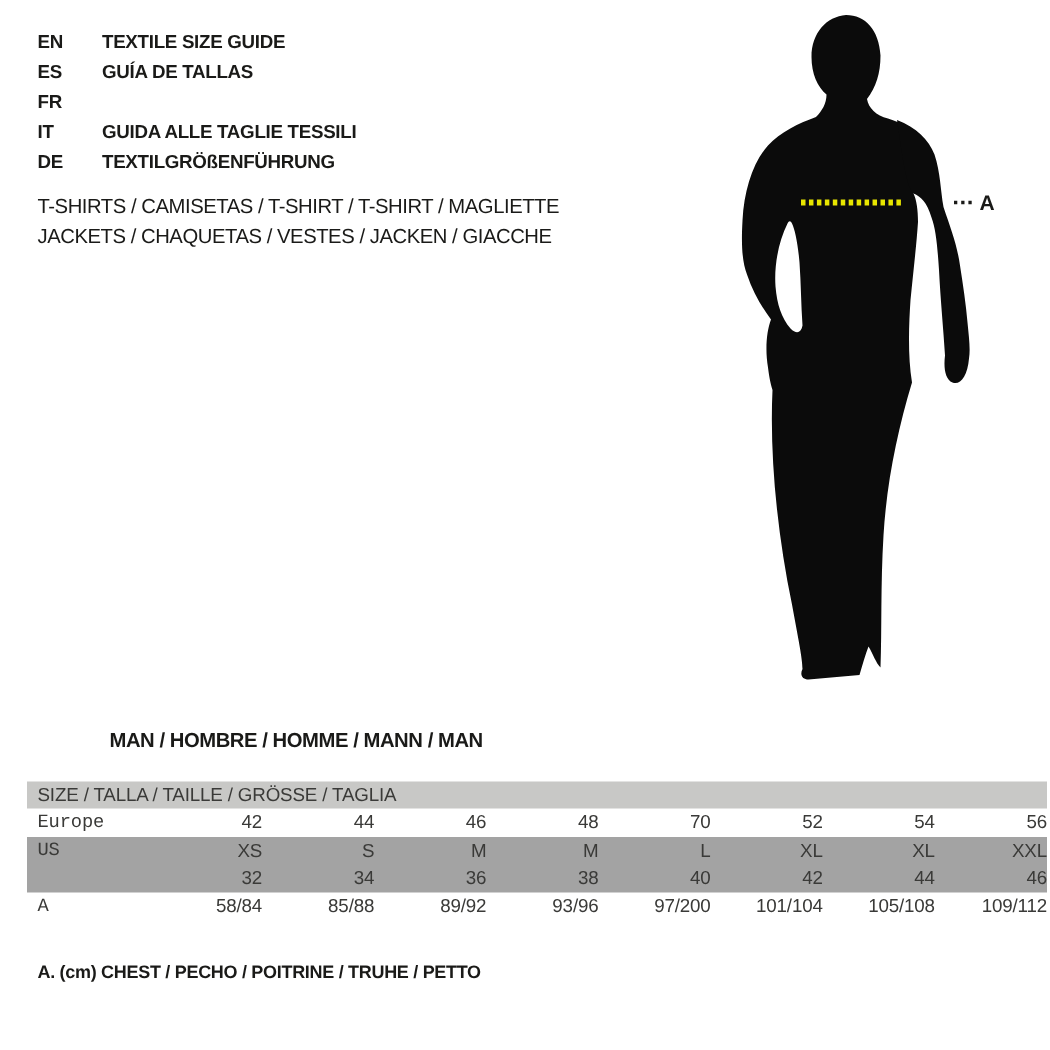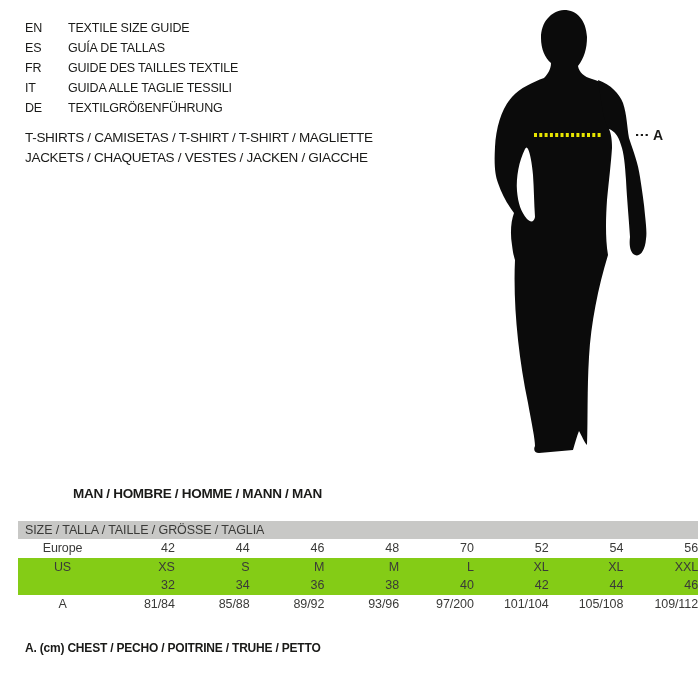--- a/index.html
+++ b/index.html
@@ -1,40 +1,40 @@
 <!DOCTYPE html>
 <html><head>
 <meta charset="utf-8">
 <style>
   html,body{margin:0;padding:0;background:#ffffff;}
   body{width:700px;height:700px;font-family:"Liberation Sans",sans-serif;color:#1a1a18;}
   .page{position:relative;width:700px;height:700px;background:#fff;overflow:hidden;}
 
   
-  .lang-list{position:absolute;left:25px;top:18px;font-weight:400;font-size:12.5px;line-height:20px;letter-spacing:-0.2px;}
+  .lang-list{position:absolute;left:25px;top:18px;font-weight:700;font-size:12.5px;line-height:20px;letter-spacing:-0.2px;}
   .lang-row{display:flex;}
   .lang-code{width:43px;flex:0 0 43px;}
 
   
   .categories{position:absolute;left:25px;top:128px;font-weight:400;font-size:13.5px;line-height:20px;letter-spacing:-0.3px;}
 
   
   .figure-wrap{position:absolute;left:488px;top:5px;width:180px;height:460px;}
   .figure-wrap svg{display:block;width:180px;height:460px;}
   .marker-text{font-family:"Liberation Sans",sans-serif;font-weight:700;font-size:14px;fill:#1a1a18;}
 
   
   .section-heading{position:absolute;left:25px;top:486px;font-weight:700;font-size:13.5px;letter-spacing:-0.3px;padding-left:48px;}
 
   
   .size-table{position:absolute;left:18px;top:521px;width:680px;font-size:12.5px;color:#3a3a38;letter-spacing:-0.1px;}
   .t-header{height:18px;line-height:18px;background:#c8c8c6;padding-left:7px;color:#3a3a38;}
   .t-row{display:grid;grid-template-columns:82px repeat(8,1fr);height:18.5px;line-height:18.5px;}
-  .t-row.shaded{background:#84cc16;}
-  .t-label{padding-left:7px;text-align:center;}
+  .t-row.shaded{background:#a3a3a3;}
+  .t-label{padding-left:7px;text-align:left;font-family:Liberation Mono, monospace;}
   .t-cell{text-align:right;}
 
   
   .footer-note{position:absolute;left:25px;top:641px;font-weight:700;font-size:12px;letter-spacing:-0.2px;}
 </style>
 </head>
 <body>
 
 <div class="page">
 
@@ -42,21 +42,20 @@
     <div class="lang-row">
       <span class="lang-code">EN</span>
       <span class="lang-label">TEXTILE SIZE GUIDE</span>
     </div>
     <div class="lang-row">
       <span class="lang-code">ES</span>
       <span class="lang-label">GUÍA DE TALLAS</span>
     </div>
     <div class="lang-row">
       <span class="lang-code">FR</span>
-      <span class="lang-label">GUIDE DES TAILLES TEXTILE</span>
     </div>
     <div class="lang-row">
       <span class="lang-code">IT</span>
       <span class="lang-label">GUIDA ALLE TAGLIE TESSILI</span>
     </div>
     <div class="lang-row">
       <span class="lang-code">DE</span>
       <span class="lang-label">TEXTILGRÖßENFÜHRUNG</span>
     </div>
   </div>
@@ -134,21 +133,21 @@
       <span class="t-cell">36</span>
       <span class="t-cell">38</span>
       <span class="t-cell">40</span>
       <span class="t-cell">42</span>
       <span class="t-cell">44</span>
       <span class="t-cell">46</span>
     </div>
 
     <div class="t-row">
       <span class="t-label">A</span>
-      <span class="t-cell">81/84</span>
+      <span class="t-cell">58/84</span>
       <span class="t-cell">85/88</span>
       <span class="t-cell">89/92</span>
       <span class="t-cell">93/96</span>
       <span class="t-cell">97/200</span>
       <span class="t-cell">101/104</span>
       <span class="t-cell">105/108</span>
       <span class="t-cell">109/112</span>
     </div>
   </div>
 

